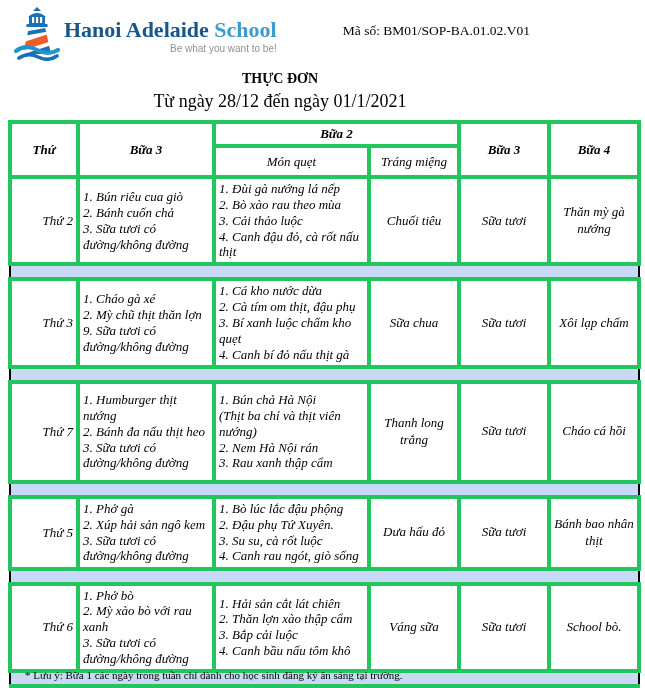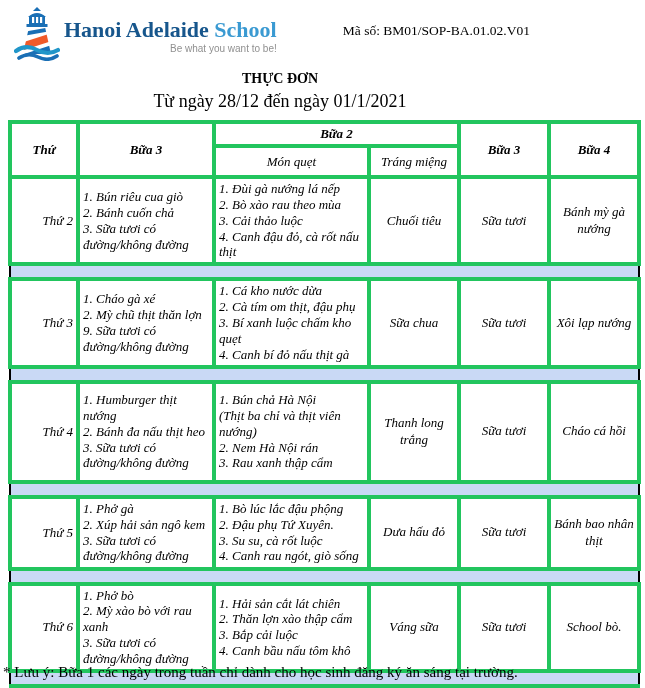--- a/index.html
+++ b/index.html
@@ -60,22 +60,22 @@
   }
   tr.day-row.h83  { height: 83px; }
   tr.day-row.h100 { height: 100px; }
   tr.day-row.h72  { height: 72px; }
   tr.day-row.h86  { height: 86px; }
   tr.head-top  { height: 19px; }
   tr.head-bot  { height: 31px; }
 
   
   .footer-note {
-    position: absolute; left: 3px; bottom: 7px;
-    font-size: 15px;
+    position: absolute; left: 25px; bottom: 7px;
+    font-size: 11px;
   }
 </style>
 </head>
 <body>
 
 <div class="page">
 
   <div class="top-row">
     <div class="logo">
       <span>
@@ -145,45 +145,45 @@
         <td class="c-day">Thứ 2</td>
         <td class="c-list">1. Bún riêu cua giò
 2. Bánh cuốn chả
 3. Sữa tươi có đường/không đường</td>
         <td class="c-list">1. Đùi gà nướng lá nếp
 2. Bò xào rau theo mùa
 3. Cải thảo luộc
 4. Canh đậu đỏ, cà rốt nấu thịt</td>
         <td class="c-center">Chuối tiêu</td>
         <td class="c-center">Sữa tươi</td>
-        <td class="c-center">Bánh mỳ gà nướng</td>
+        <td class="c-center">Thăn mỳ gà nướng</td>
       </tr>
       <tr class="spacer">
           <td colspan="6"></td>
         </tr>
 
       <tr class="day-row h83">
         <td class="c-day">Thứ 3</td>
         <td class="c-list">1. Cháo gà xé
 2. Mỳ chũ thịt thăn lợn
 9. Sữa tươi có đường/không đường</td>
         <td class="c-list">1. Cá kho nước dừa
 2. Cà tím om thịt, đậu phụ
 3. Bí xanh luộc chấm kho quẹt
 4. Canh bí đỏ nấu thịt gà</td>
         <td class="c-center">Sữa chua</td>
         <td class="c-center">Sữa tươi</td>
-        <td class="c-center">Xôi lạp nướng</td>
+        <td class="c-center">Xôi lạp chấm</td>
       </tr>
       <tr class="spacer">
           <td colspan="6"></td>
         </tr>
 
       <tr class="day-row h100">
-        <td class="c-day">Thứ 4</td>
+        <td class="c-day">Thứ 7</td>
         <td class="c-list">1. Humburger thịt nướng
 2. Bánh đa nấu thịt heo
 3. Sữa tươi có đường/không đường</td>
         <td class="c-list">1. Bún chả Hà Nội
 (Thịt ba chỉ và thịt viên nướng)
 2. Nem Hà Nội rán
 3. Rau xanh thập cẩm</td>
         <td class="c-center">Thanh long trắng</td>
         <td class="c-center">Sữa tươi</td>
         <td class="c-center">Cháo cá hồi</td>

